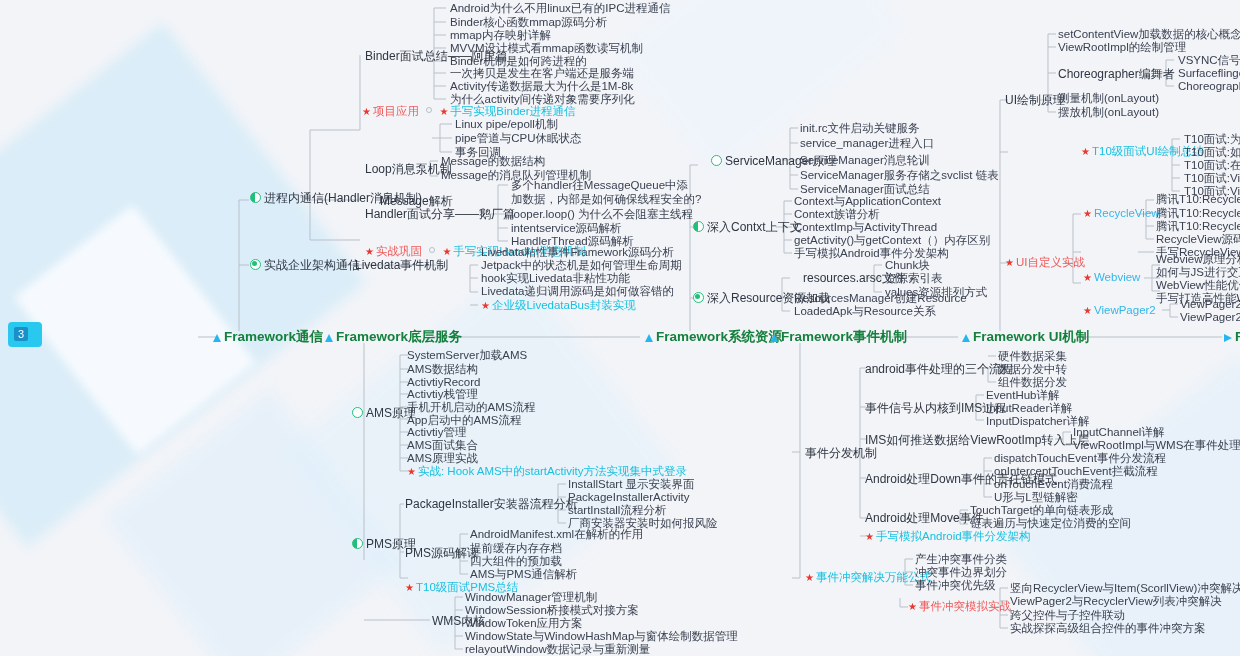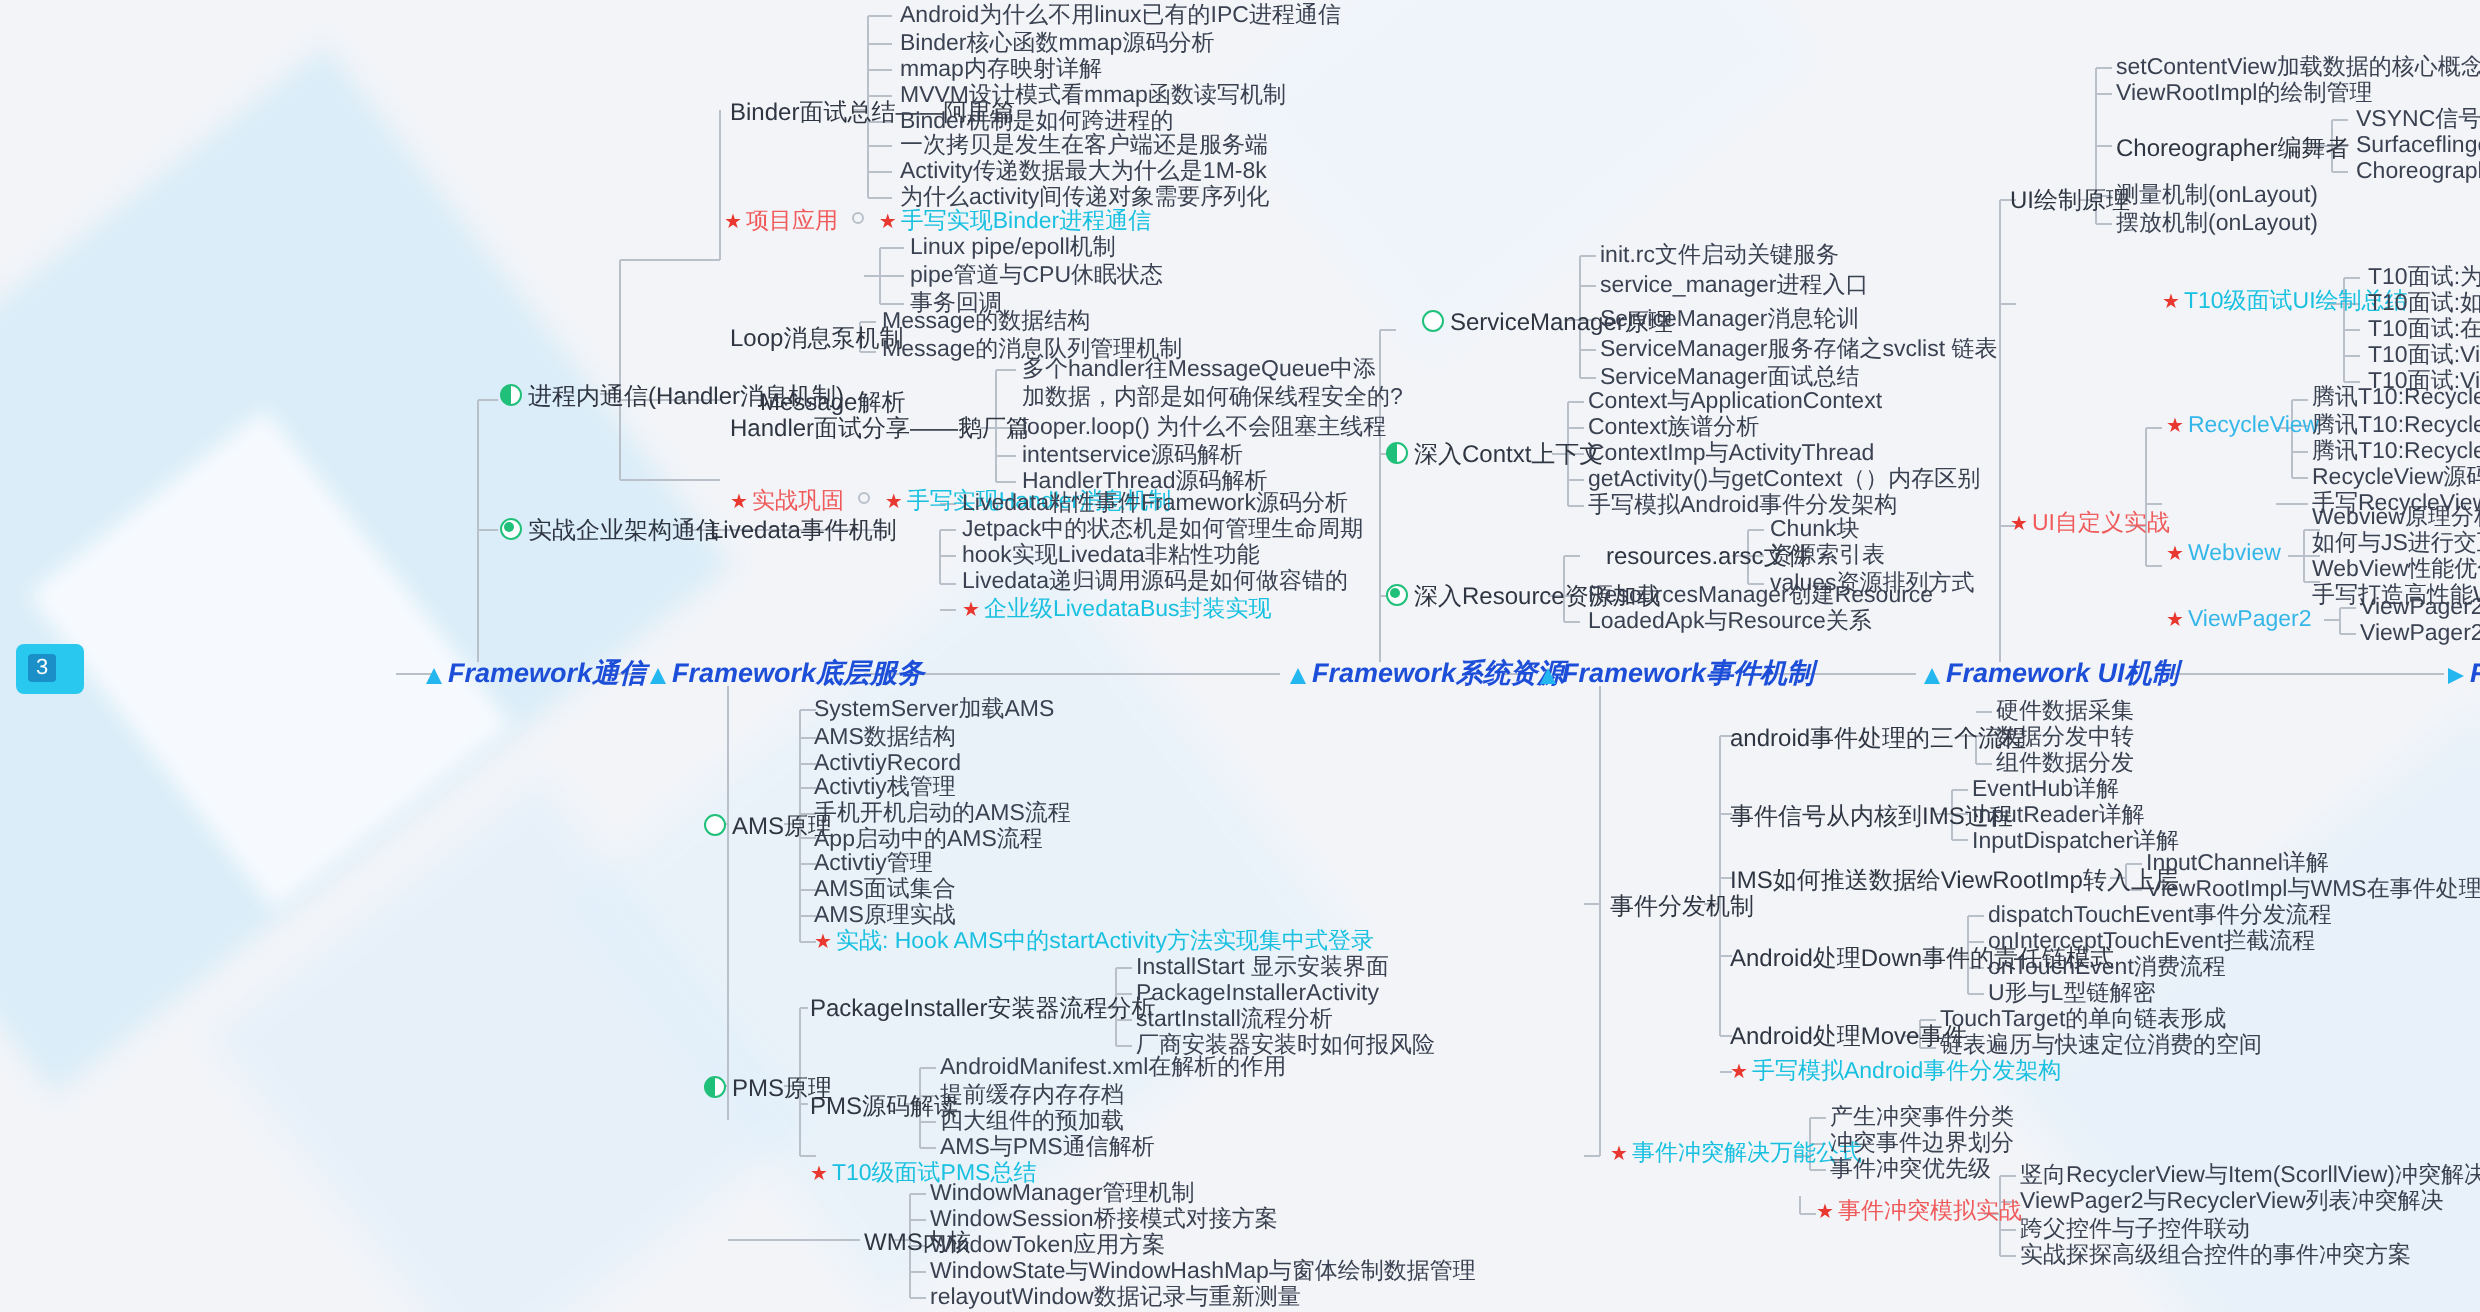--- a/index.html
+++ b/index.html
@@ -16,21 +16,21 @@
   .w3{left:330px;top:330px;width:300px;height:260px;background:#e3f1fb;transform:rotate(-38deg);filter:blur(8px);opacity:.55;}
   .w4{left:1050px;top:420px;width:300px;height:260px;background:#e2f0fa;transform:rotate(-38deg);filter:blur(8px);opacity:.6;}
   .w5{left:640px;top:-40px;width:240px;height:160px;background:#eef5fc;transform:rotate(-38deg);filter:blur(7px);opacity:.7;}
   .w6{left:150px;top:430px;width:210px;height:220px;background:#ddeefb;transform:rotate(-38deg);filter:blur(7px);opacity:.5;}
 
   svg#lines{position:absolute;left:0;top:0;width:1240px;height:656px;pointer-events:none;}
 
   .node{position:absolute;white-space:nowrap;color:#333a45;line-height:1;}
   .lvl3{font-size:11.5px;color:#3a4150;}
   .lvl2{font-size:12px;color:#2f3642;}
-  .spine{font-size:13.5px;color:#1d4ed8;font-weight:600;font-style:italic;}
+  .spine{font-size:13.5px;color:#15803d;font-weight:600;}
   .red{color:#f05a5a;}
   .teal{color:#19c0e0;}
   .blue-l{color:#35b6e8;}
   .starred{font-size:11.5px;}
   .star{color:#e8382f;font-size:10px;margin-right:2px;}
 
   .root{
     position:absolute;left:8px;top:322px;
     background:#29c8ef;color:#ffffff;
     font-size:21px;padding:5px 14px 6px 6px;border-radius:4px;

